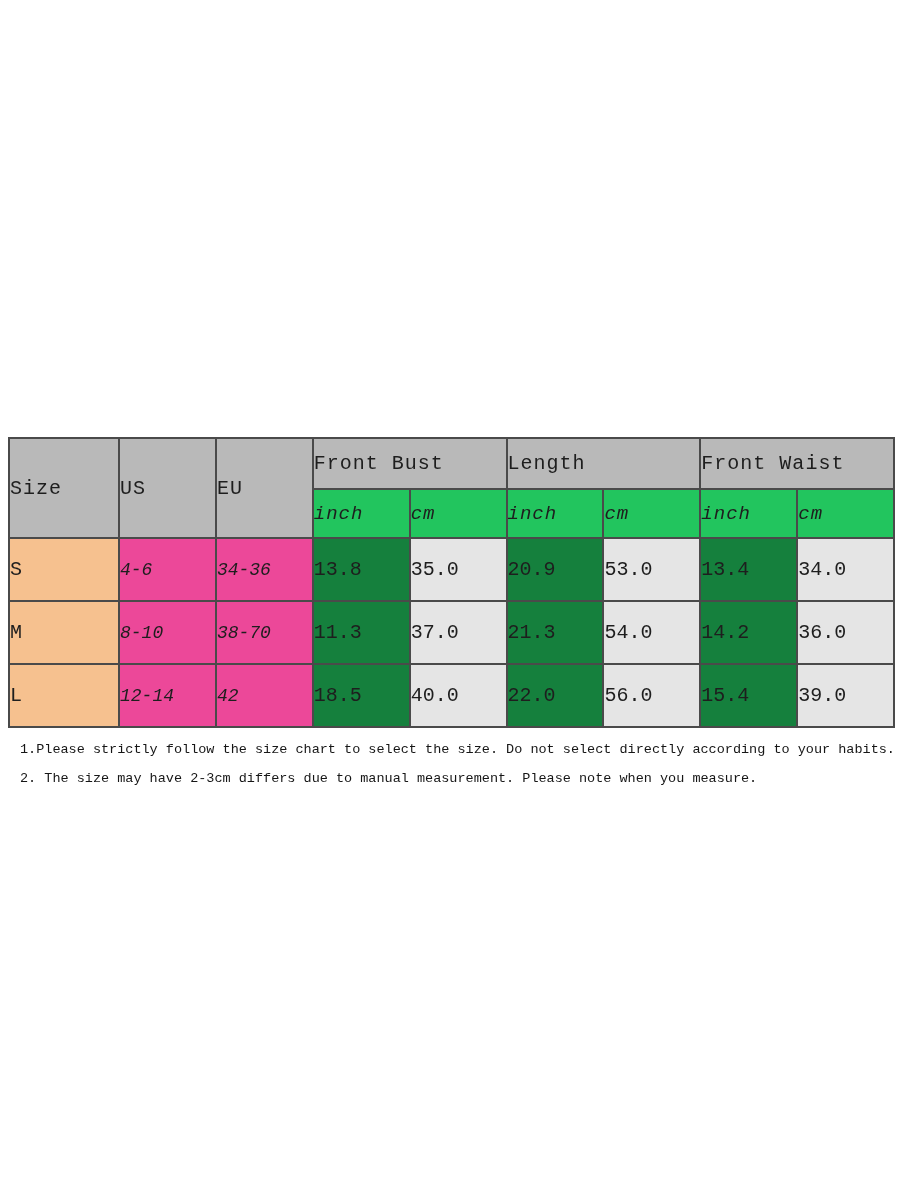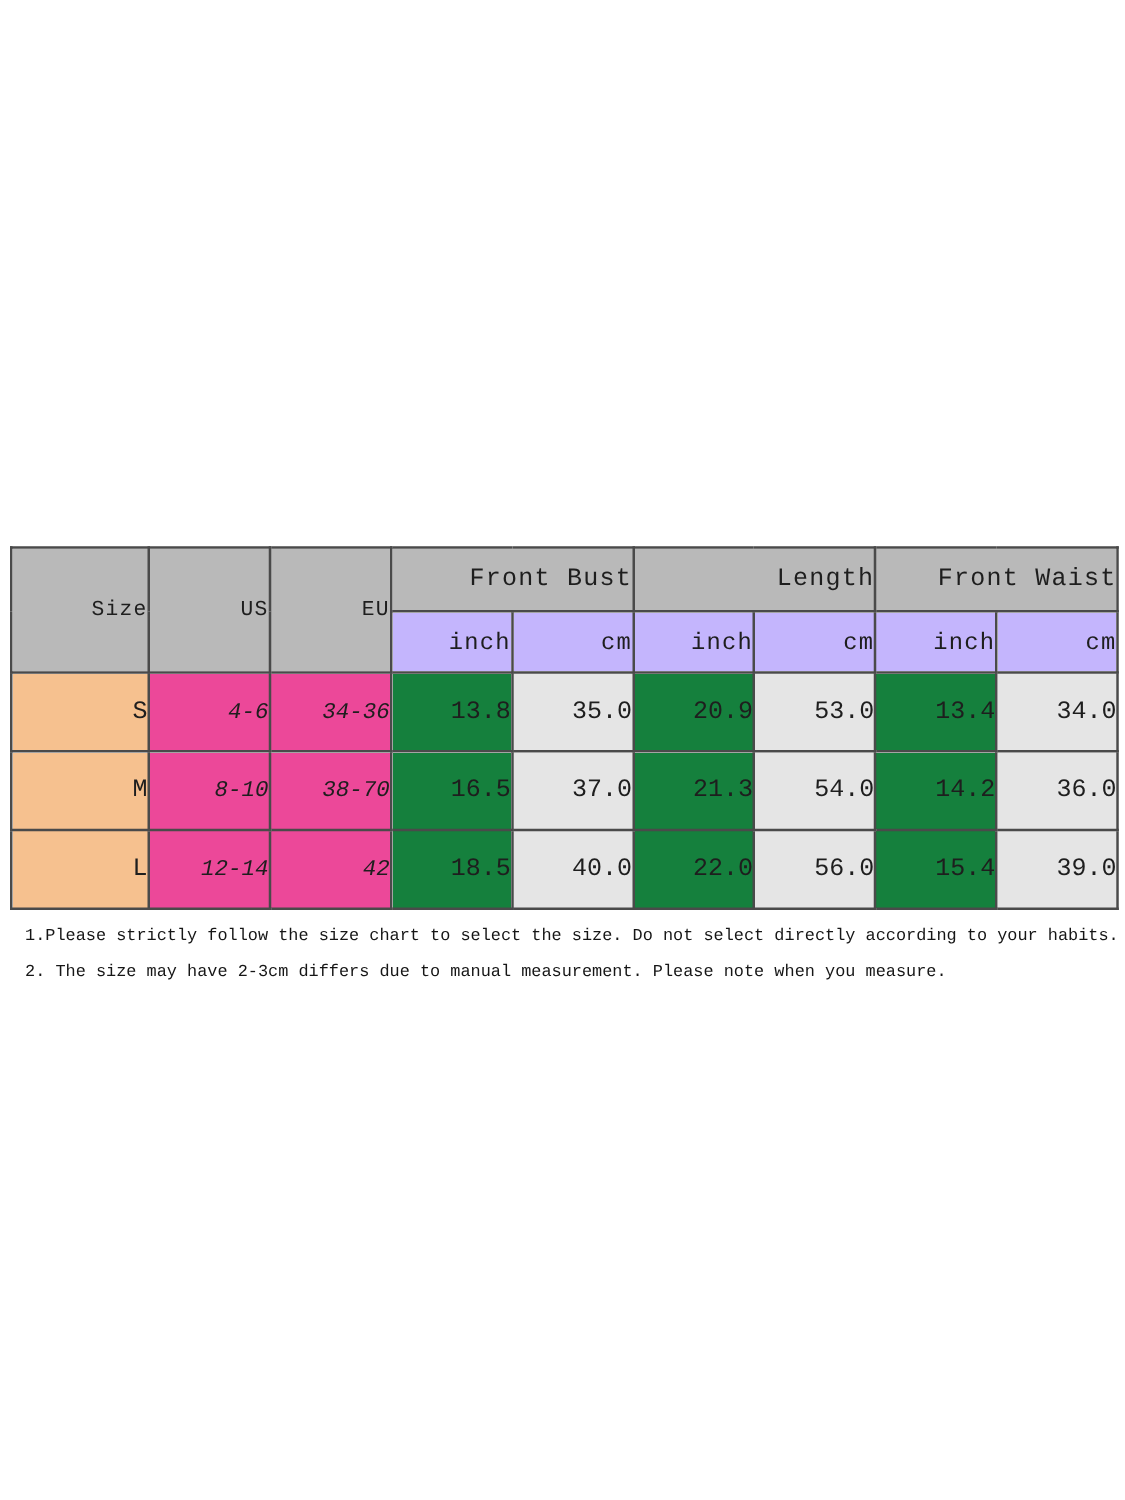--- a/index.html
+++ b/index.html
@@ -15,31 +15,31 @@
 
   table.size-chart {
     position: absolute;
     left: 8px; top: 437px;
     width: 885px;
     border-collapse: collapse;
     table-layout: fixed;
   }
   table.size-chart th, table.size-chart td {
     border: 2px solid #4a4a4a;
-    text-align: right;
+    text-align: left;
     vertical-align: middle;
     font-weight: normal;
     overflow: hidden;
   }
   .col-size { width: 110px; }
   .col-std  { width: 96.9px; }
 
   tr.group-row th { height: 51px; background: #b9b9b9; font-size: 20px; letter-spacing: 1px; }
-  tr.sub-row  th { height: 49px; background: #c4b5fd; font-size: 19px; letter-spacing: 1px; }
-  tr.group-row th.corner { font-size: 17px; font-style: normal; }
+  tr.sub-row  th { height: 49px; background: #22c55e; font-size: 19px; font-style: italic; letter-spacing: 1px; }
+  tr.group-row th.corner { font-size: 20px; font-style: normal; }
 
   tr.data-row td { height: 63px; font-size: 20px; background: #15803d; }
   tr.data-row td.size-cell { background: #f6c18f; }
   tr.data-row td.us-cell, tr.data-row td.eu-cell {
     background: #ec4899; font-style: italic; font-size: 18px;
   }
   tr.data-row td.cm-cell { background: #e5e5e5; }
 
   .notes {
     position: absolute;
@@ -95,21 +95,21 @@
         <td class="inch-cell">20.9</td>
         <td class="cm-cell">53.0</td>
         <td class="inch-cell">13.4</td>
         <td class="cm-cell">34.0</td>
       </tr>
 
       <tr class="data-row">
         <td class="size-cell">M</td>
         <td class="us-cell">8-10</td>
         <td class="eu-cell">38-70</td>
-        <td class="inch-cell">16.5</td>
+        <td class="inch-cell">11.3</td>
         <td class="cm-cell">37.0</td>
         <td class="inch-cell">21.3</td>
         <td class="cm-cell">54.0</td>
         <td class="inch-cell">14.2</td>
         <td class="cm-cell">36.0</td>
       </tr>
 
       <tr class="data-row">
         <td class="size-cell">L</td>
         <td class="us-cell">12-14</td>

